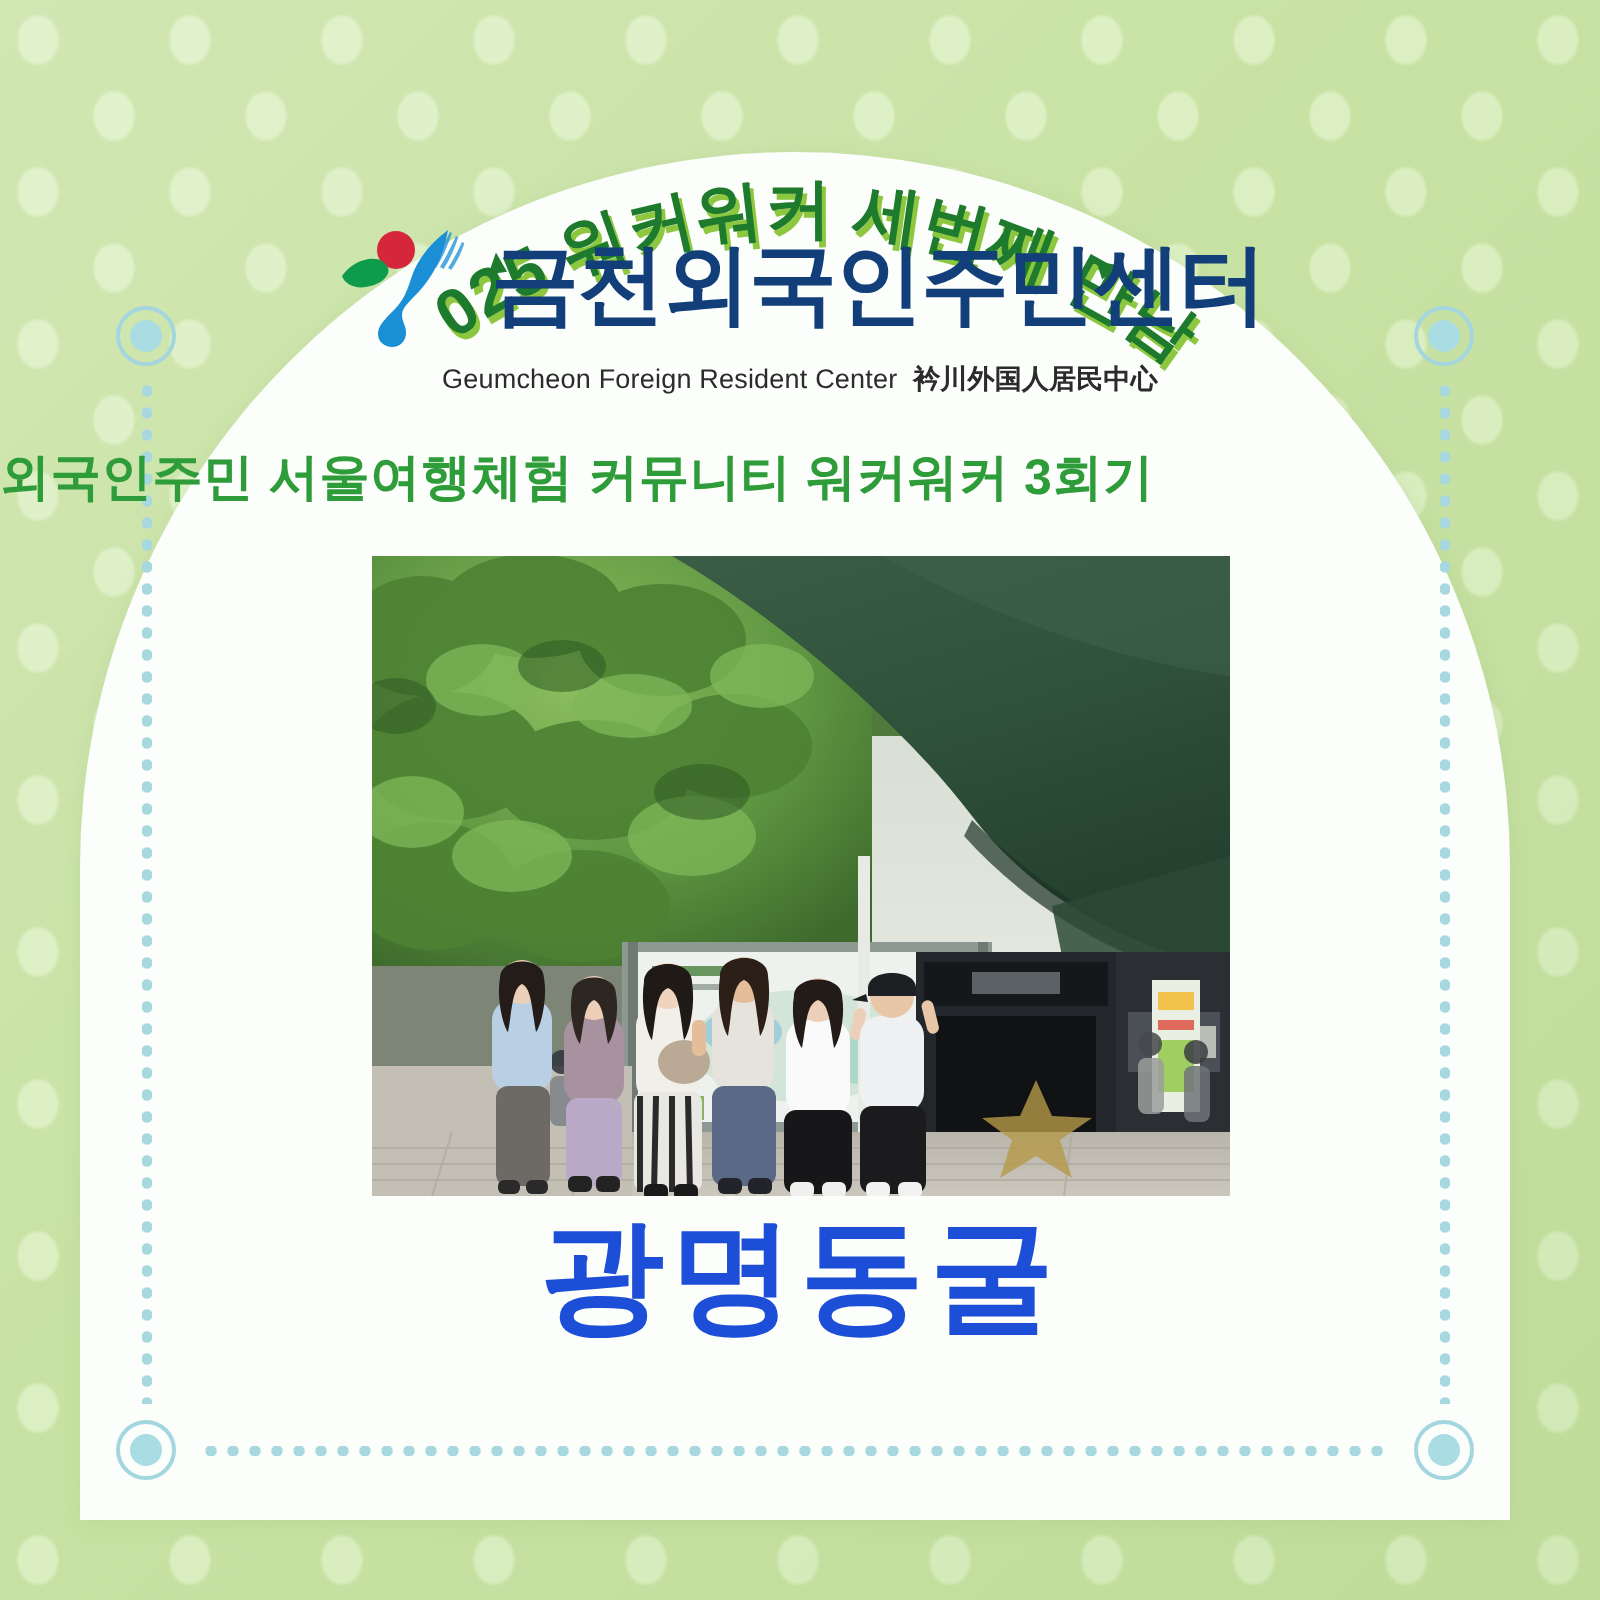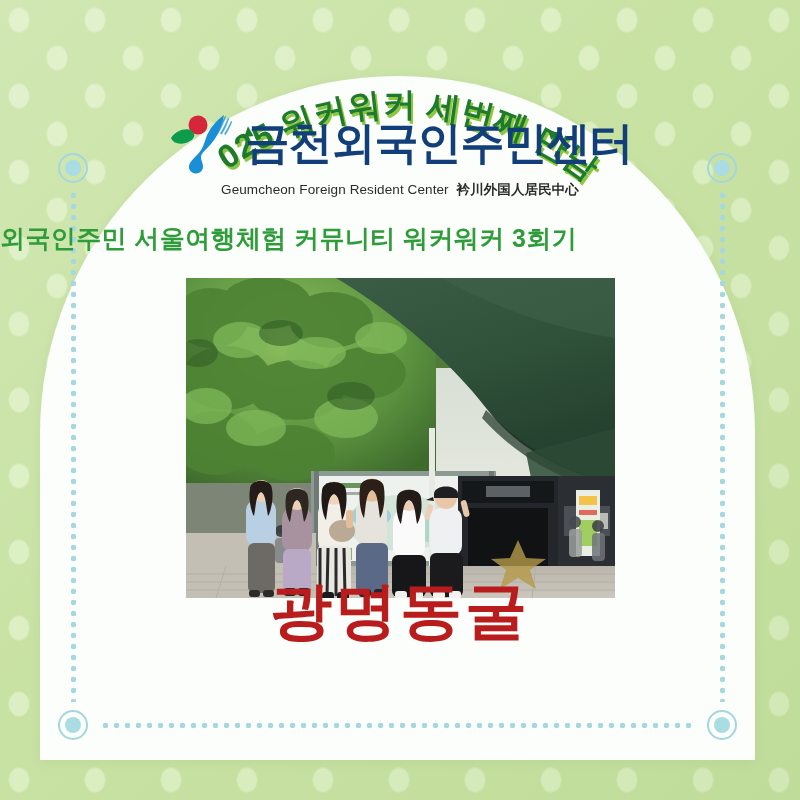--- a/index.html
+++ b/index.html
@@ -175,26 +175,26 @@
     background: #7d8577;
   }
   .photo svg {
     display: block;
   }
 
   
   .brush-title {
     position: absolute;
     left: 0;
-    top: 578px;
+    top: 606px;
     width: 800px;
     text-align: center;
     font-size: 62px;
     font-weight: bold;
-    color: #b91c1c;
+    color: #1d4ed8;
     letter-spacing: 3px;
     line-height: 1.05;
     white-space: nowrap;
   }
 </style>
 </head>
 <body>
 
 <div id="poster">
 

